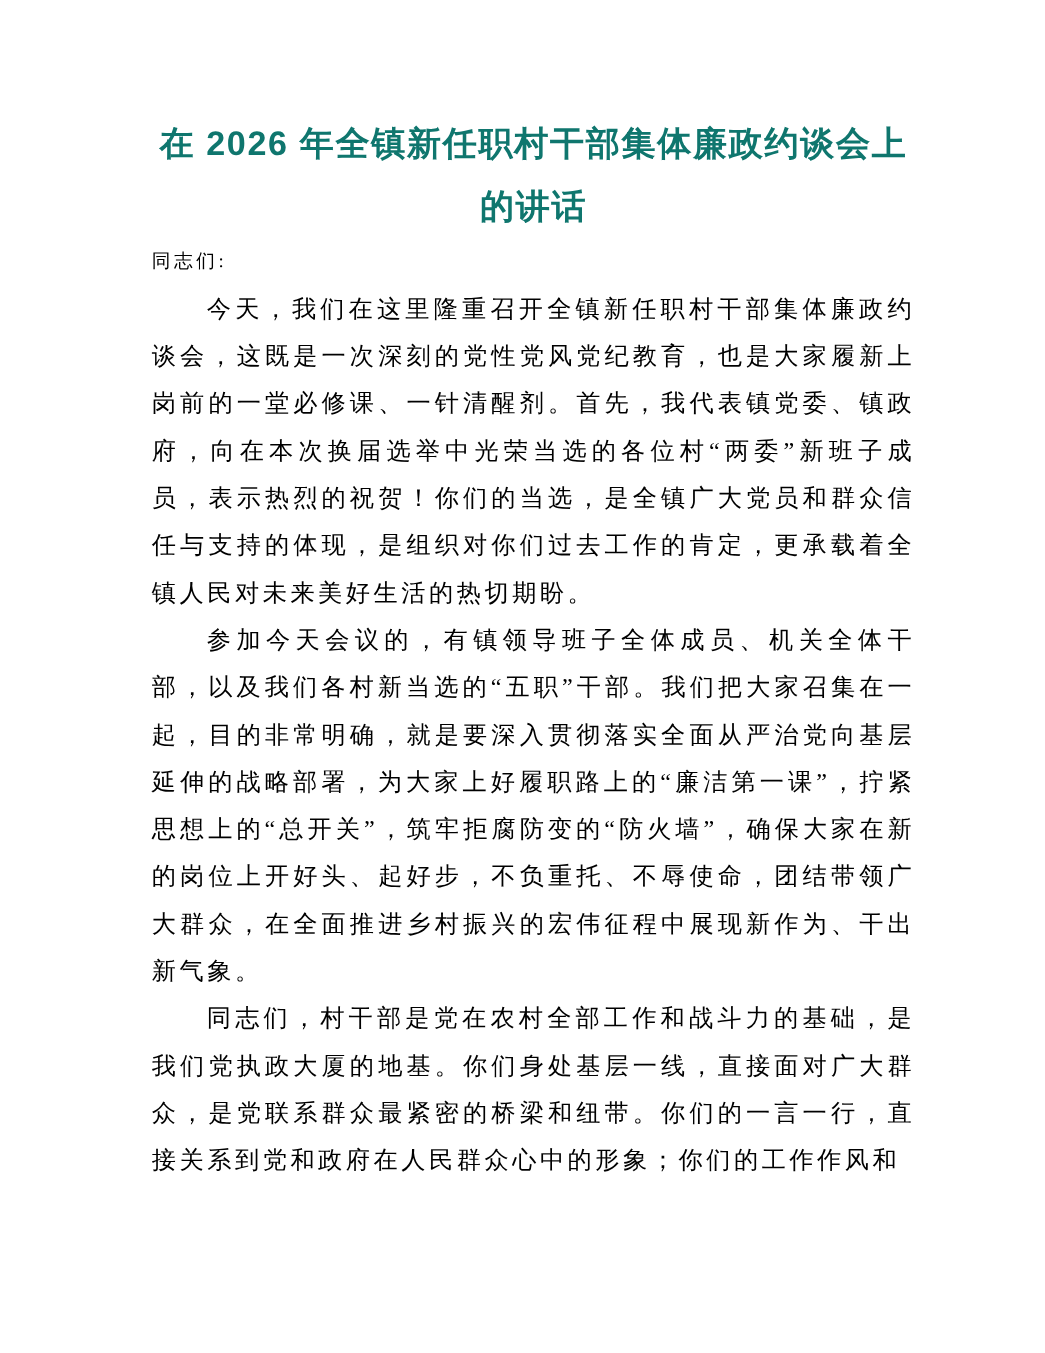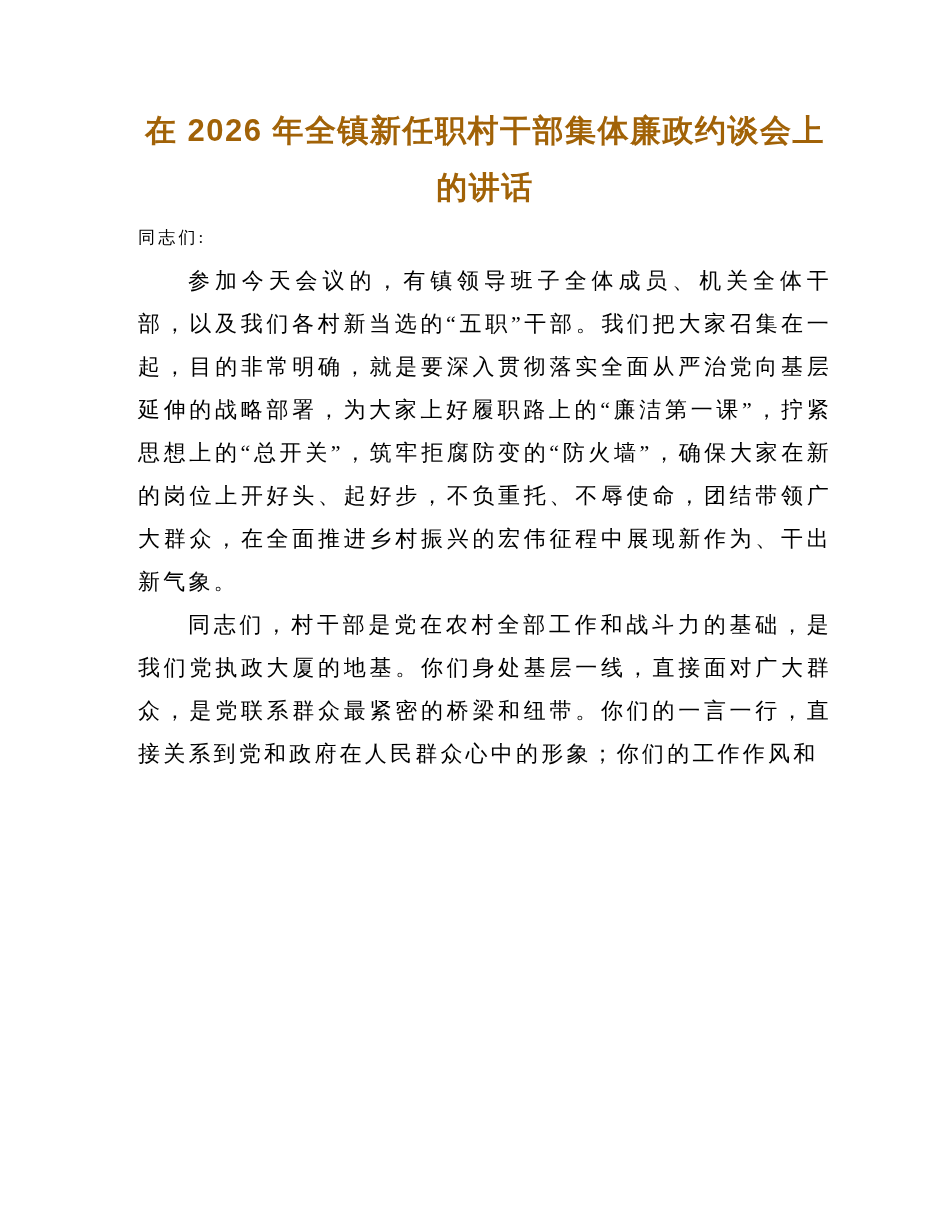--- a/index.html
+++ b/index.html
@@ -23,21 +23,21 @@
     margin-left: 138px;
   }
   .doc-title {
     margin: 0;
     font-family: "Liberation Sans", sans-serif;
     font-weight: bold;
     font-size: 31px;
     line-height: 57px;
     letter-spacing: 1.5px;
     text-align: center;
-    color: #a16207;
+    color: #0f766e;
   }
   .doc-title .title-line {
     display: block;
   }
   .salutation {
     margin: 0;
     font-size: 17px;
     line-height: 43px;
     letter-spacing: 3.2px;
     text-align: justify;
@@ -58,19 +58,20 @@
   <div class="doc-body">
 
     <h1 class="doc-title">
       <span class="title-line">在 2026 年全镇新任职村干部集体廉政约谈会上</span>
       <span class="title-line">的讲话</span>
     </h1>
 
     <p class="salutation">同志们:</p>
 
 
+    <p class="para">今天，我们在这里隆重召开全镇新任职村干部集体廉政约谈会，这既是一次深刻的党性党风党纪教育，也是大家履新上岗前的一堂必修课、一针清醒剂。首先，我代表镇党委、镇政府，向在本次换届选举中光荣当选的各位村“两委”新班子成员，表示热烈的祝贺！你们的当选，是全镇广大党员和群众信任与支持的体现，是组织对你们过去工作的肯定，更承载着全镇人民对未来美好生活的热切期盼。</p>
 
     <p class="para">参加今天会议的，有镇领导班子全体成员、机关全体干部，以及我们各村新当选的“五职”干部。我们把大家召集在一起，目的非常明确，就是要深入贯彻落实全面从严治党向基层延伸的战略部署，为大家上好履职路上的“廉洁第一课”，拧紧思想上的“总开关”，筑牢拒腐防变的“防火墙”，确保大家在新的岗位上开好头、起好步，不负重托、不辱使命，团结带领广大群众，在全面推进乡村振兴的宏伟征程中展现新作为、干出新气象。</p>
 
     <p class="para">同志们，村干部是党在农村全部工作和战斗力的基础，是我们党执政大厦的地基。你们身处基层一线，直接面对广大群众，是党联系群众最紧密的桥梁和纽带。你们的一言一行，直接关系到党和政府在人民群众心中的形象；你们的工作作风和</p>
 
   </div>
 </div>
 
 </body></html>

